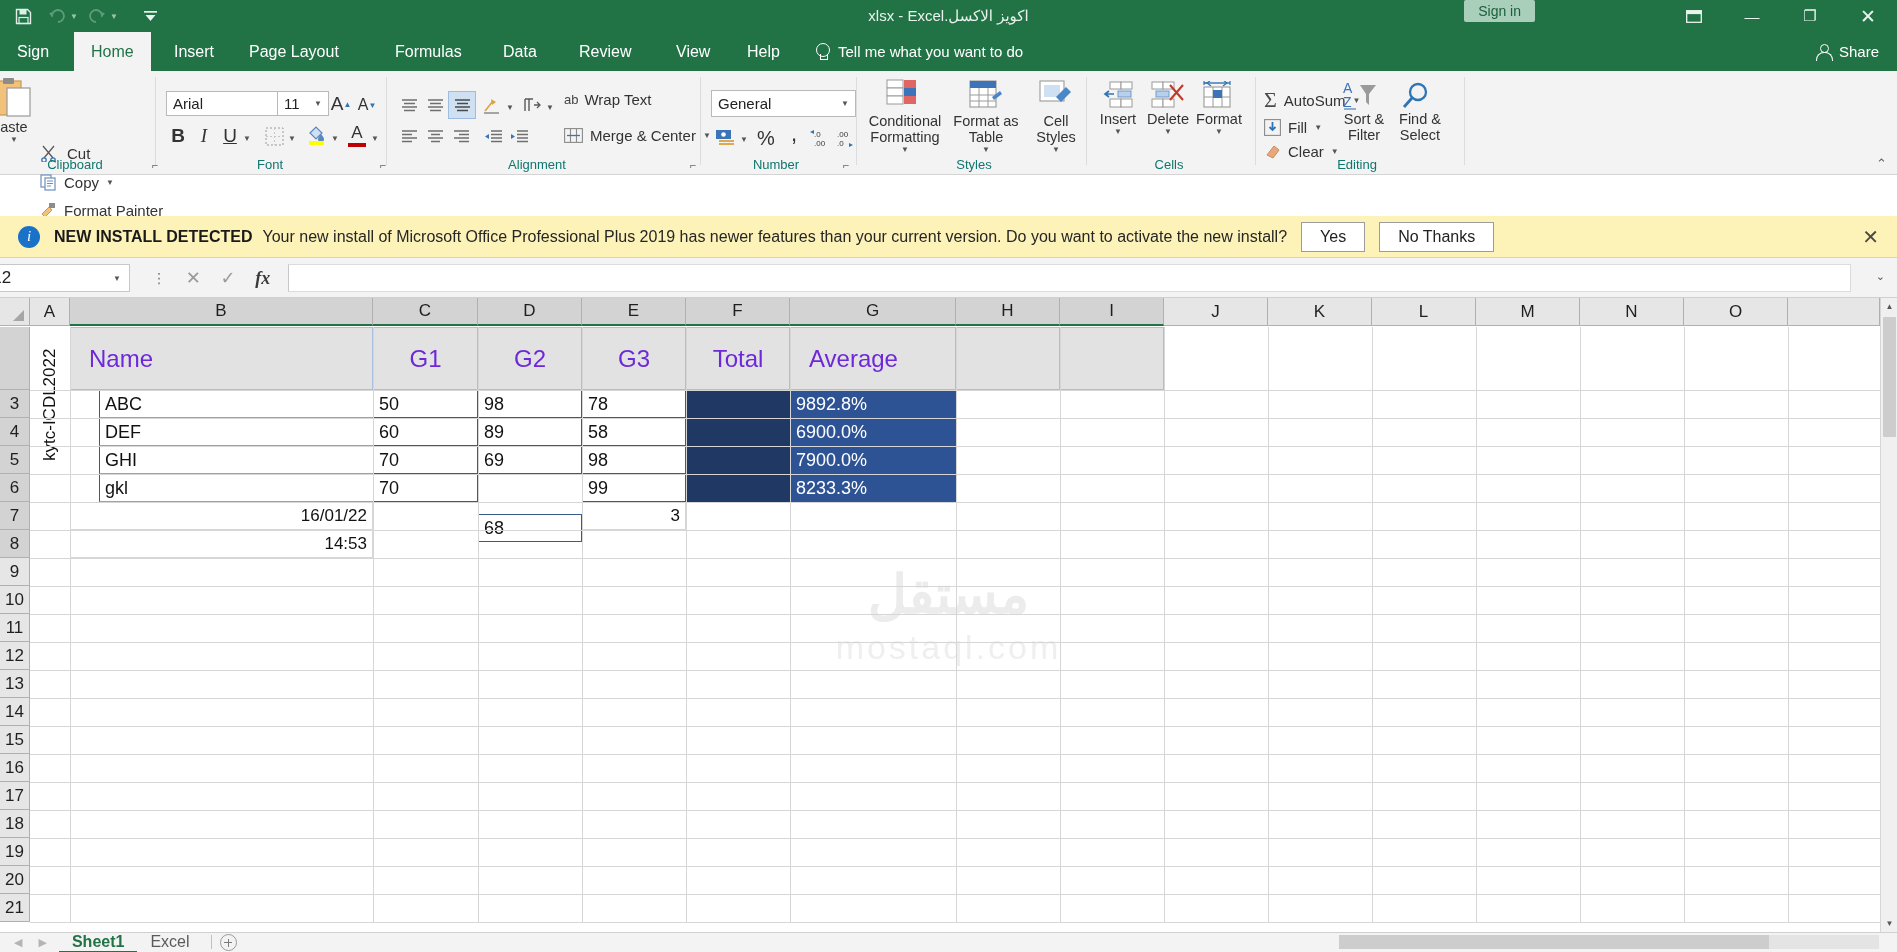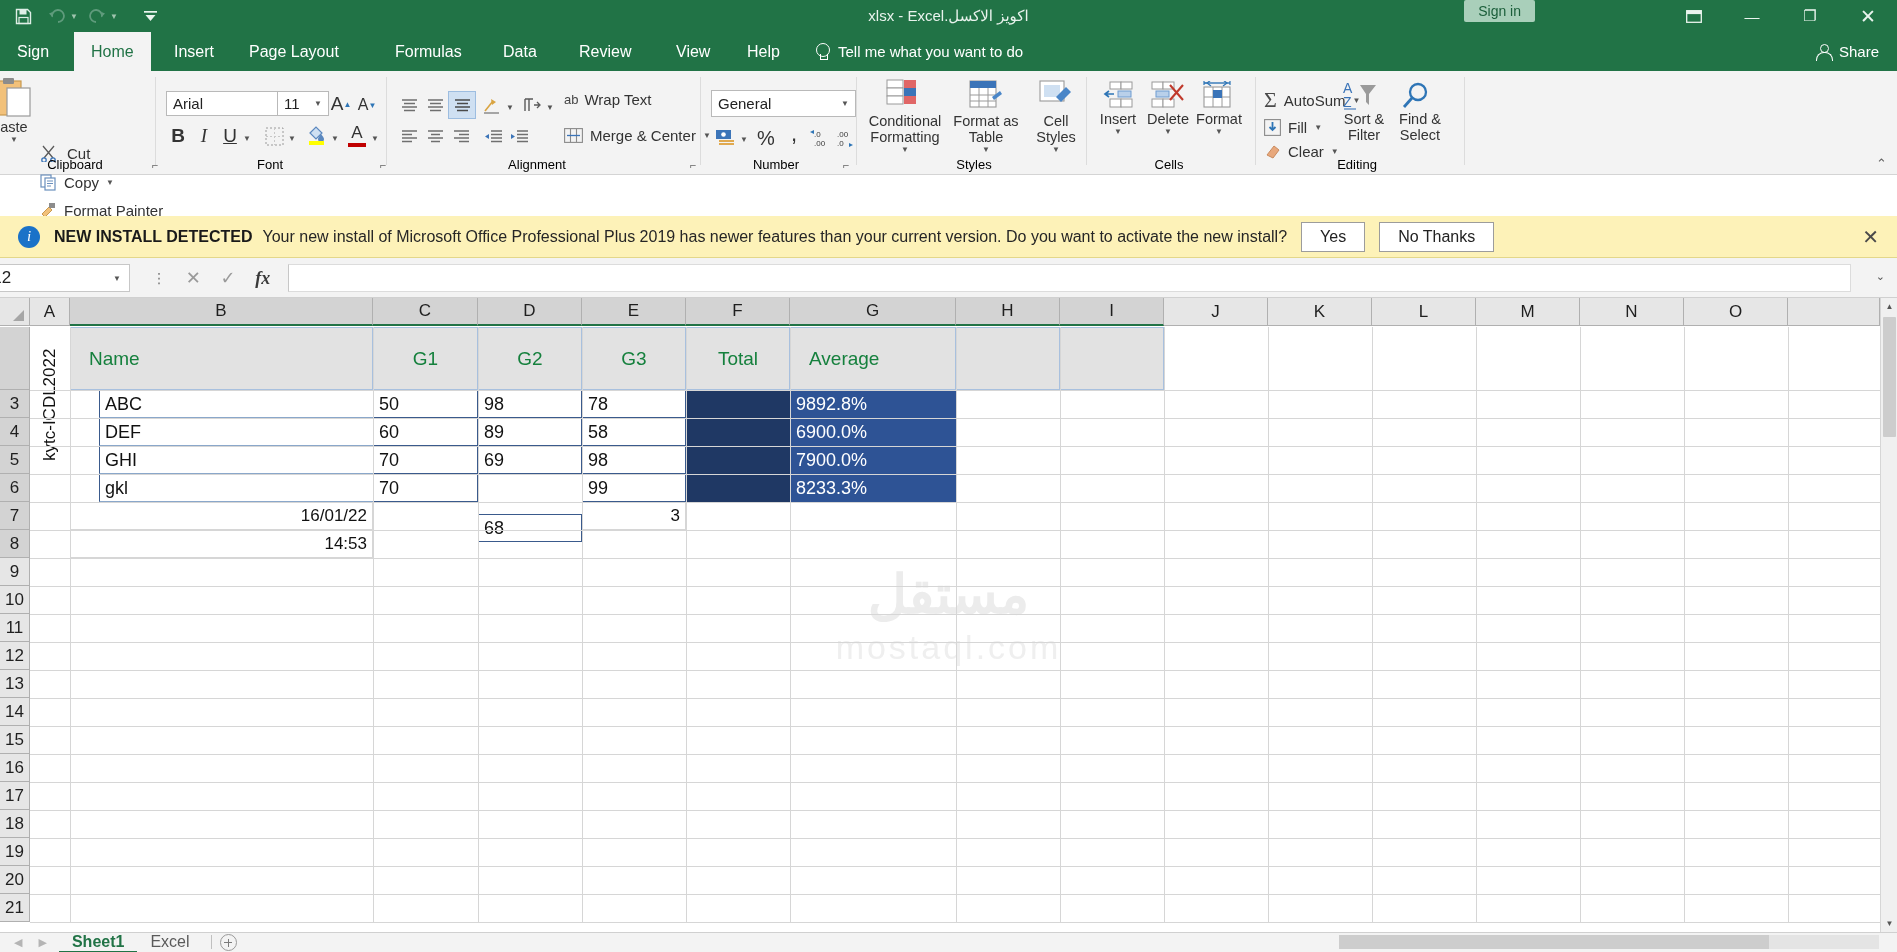--- a/index.html
+++ b/index.html
@@ -65,21 +65,21 @@
   .person-ic { width: 15px; height: 16px; position: relative; }
   .person-ic::before { content:""; position:absolute; left:4px; top:0; width:7px;height:7px;border:1.5px solid #fff;border-radius:50%; }
   .person-ic::after { content:""; position:absolute; left:0px; top:8px; width:15px;height:8px;border:1.5px solid #fff;border-bottom:none;border-radius:8px 8px 0 0; }
 
   
   .ribbon {
     position: absolute; left: 0; top: 71px; width: 1897px; height: 104px;
     background: #f3f3f3; border-bottom: 1px solid #d4d4d4;
   }
   .grp-label {
-    position: absolute; bottom: 2px; font-size: 13px; color: #000000; text-align: center;
+    position: absolute; bottom: 2px; font-size: 13px; color: #0f766e; text-align: center;
   }
   .grp-sep { position: absolute; top: 6px; width: 1px; height: 88px; background: #dcdcdc; }
   .dlg-launch { position: absolute; bottom: 3px; font-size: 11px; color: #666; }
 
   .rb-text { font-size: 15px; color: #333; }
   .caret { font-size: 8px; color: #555; }
 
   .btn-lg { position: absolute; display: flex; flex-direction: column; align-items: center; width: 66px; }
   .btn-lg .lbl { font-size: 14.5px; color: #333; line-height: 16px; text-align: center; }
 
@@ -158,21 +158,21 @@
   }
   .rowhead.sel { background: #d3d3d3; }
   .cell {
     position: absolute; border-right: 1px solid #d6d6d6; border-bottom: 1px solid #d6d6d6;
     font-size: 17px; color: #111; display: flex; align-items: center;
     padding: 0 5px; overflow: hidden; white-space: nowrap;
   }
   .cell.right { justify-content: flex-end; }
   .cell.center { justify-content: center; }
   .hdrcell {
-    background: #e2e2e2; border: 1px solid #a8c0de; font-size: 19px; color: #15803d;
+    background: #e2e2e2; border: 1px solid #a8c0de; font-size: 24px; color: #6d28d9;
   }
   .datacell { background: #ffffff; border: 1px solid #3a5a8c; font-size: 18px; }
   .navycell { background: #1f3864; border: 1px solid #1f3864; }
   .bluecell { background: #2e5395; border: 1px solid #2e5395; color: #ffffff; font-size: 18px; }
   .namecell { background: #ffffff; border-left: 1px solid #3a5a8c; border-right: 1px solid #3a5a8c;
                border-top: 1px solid #8aa7ca; border-bottom: 1px solid #8aa7ca; font-size: 18px; margin-left: 29px; }
   .vert-a {
     position: absolute; writing-mode: vertical-rl; transform: rotate(180deg);
     font-size: 17px; color: #111; display: flex; align-items: center; justify-content: center;
   }

